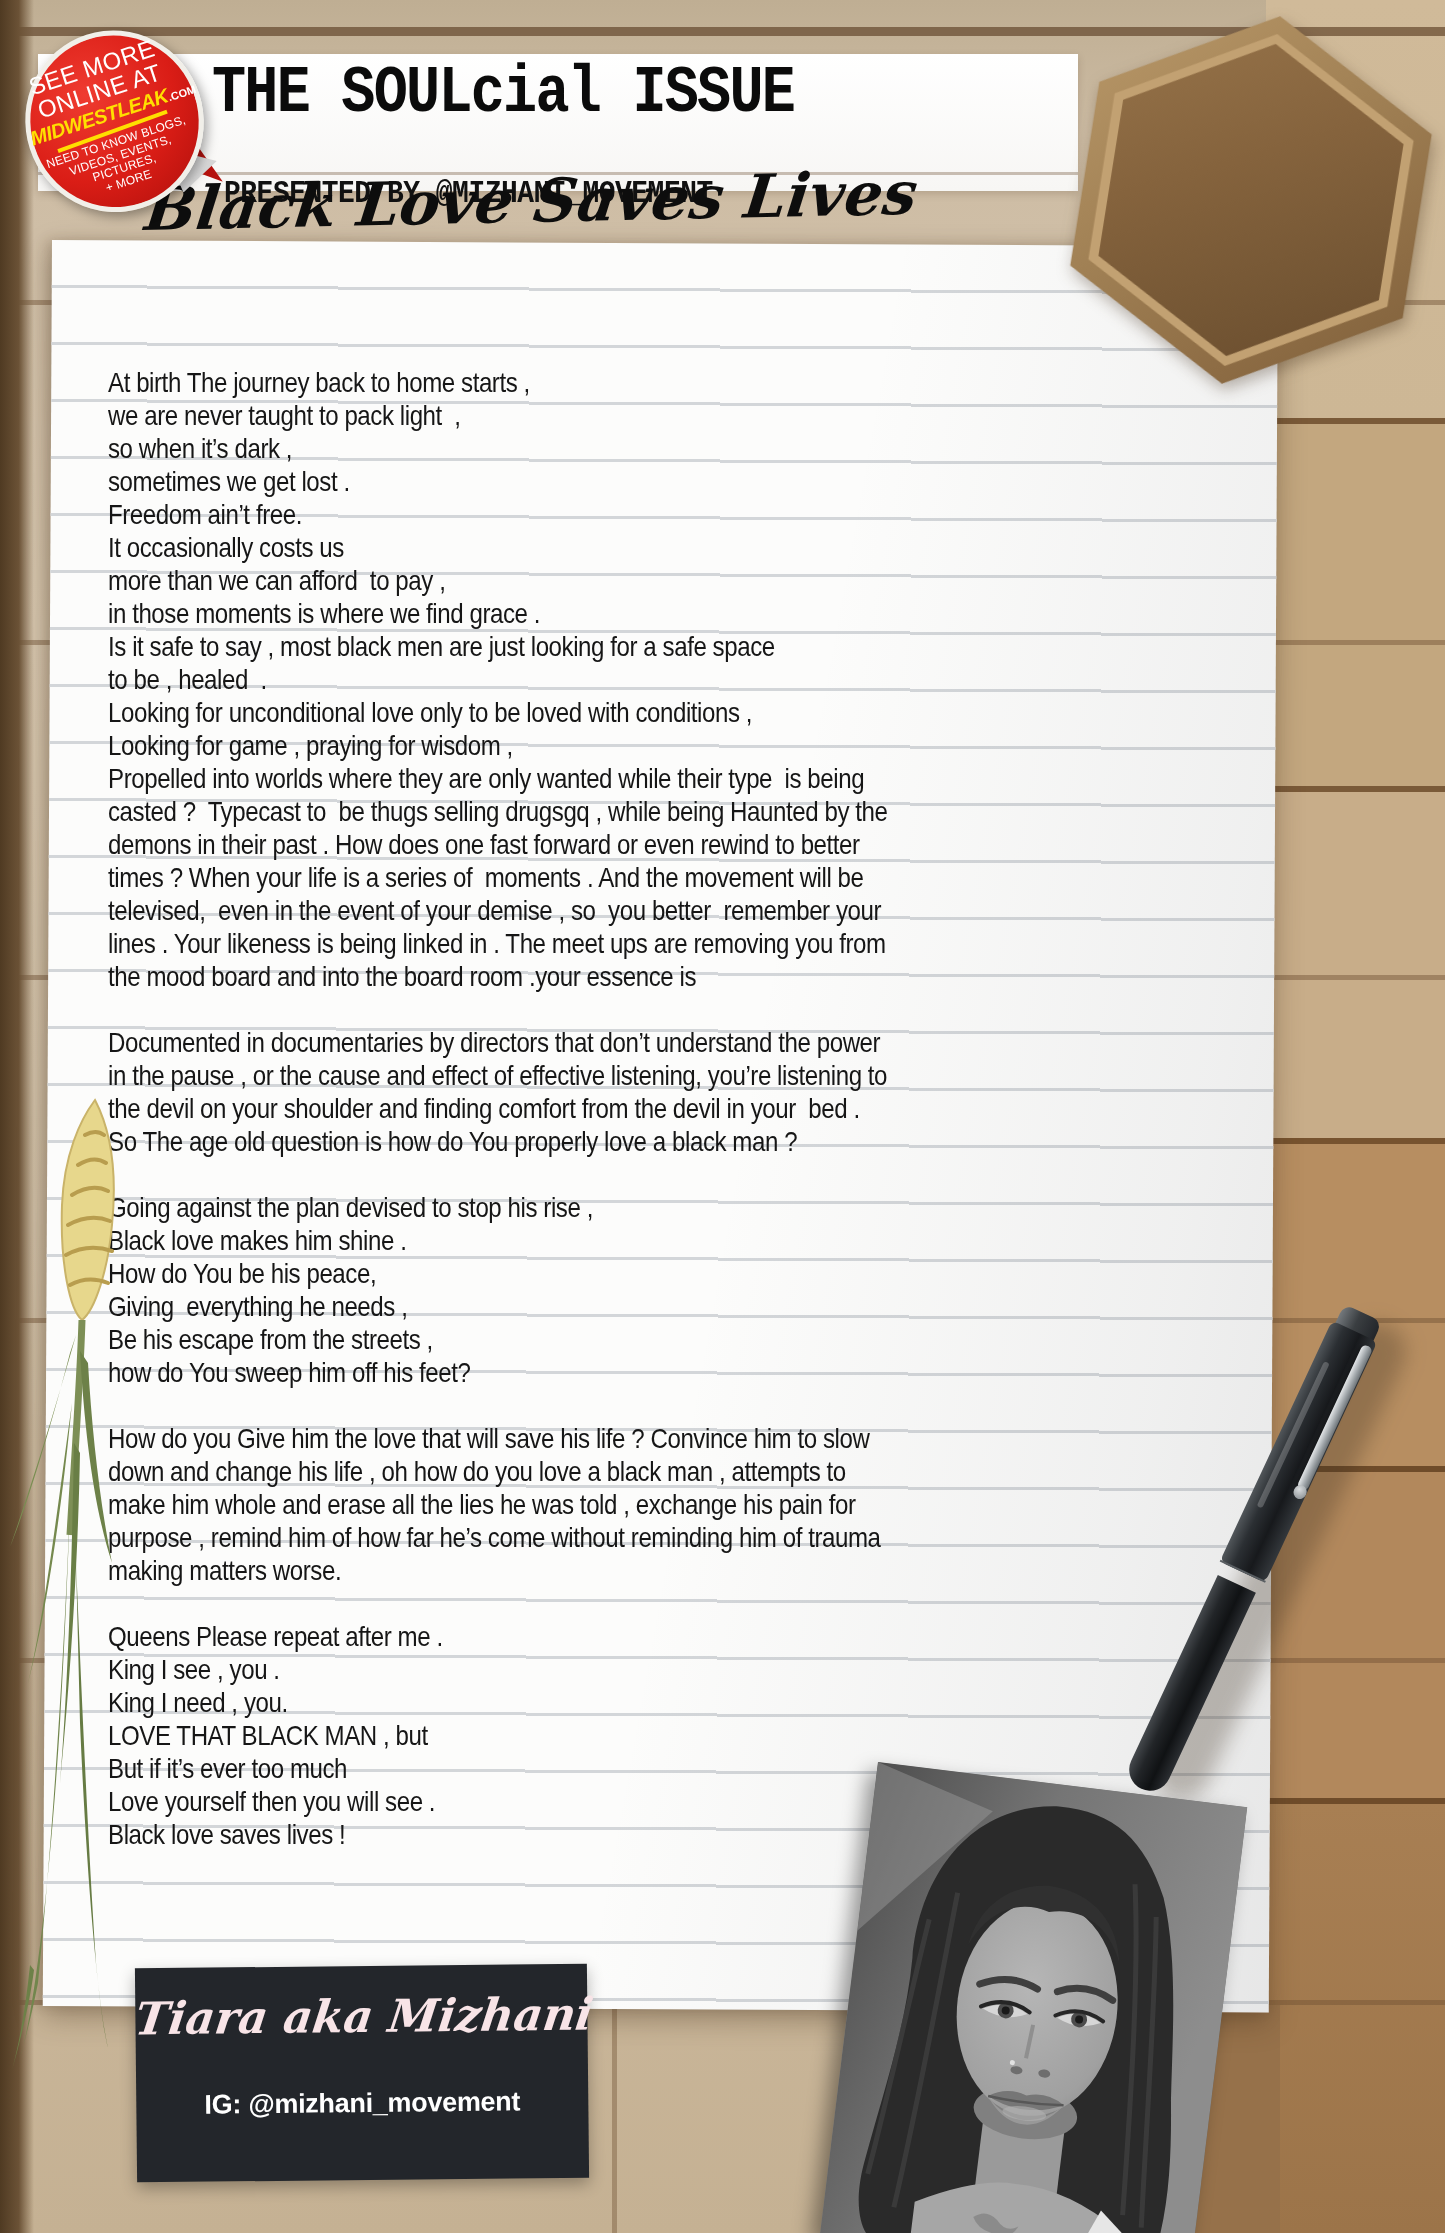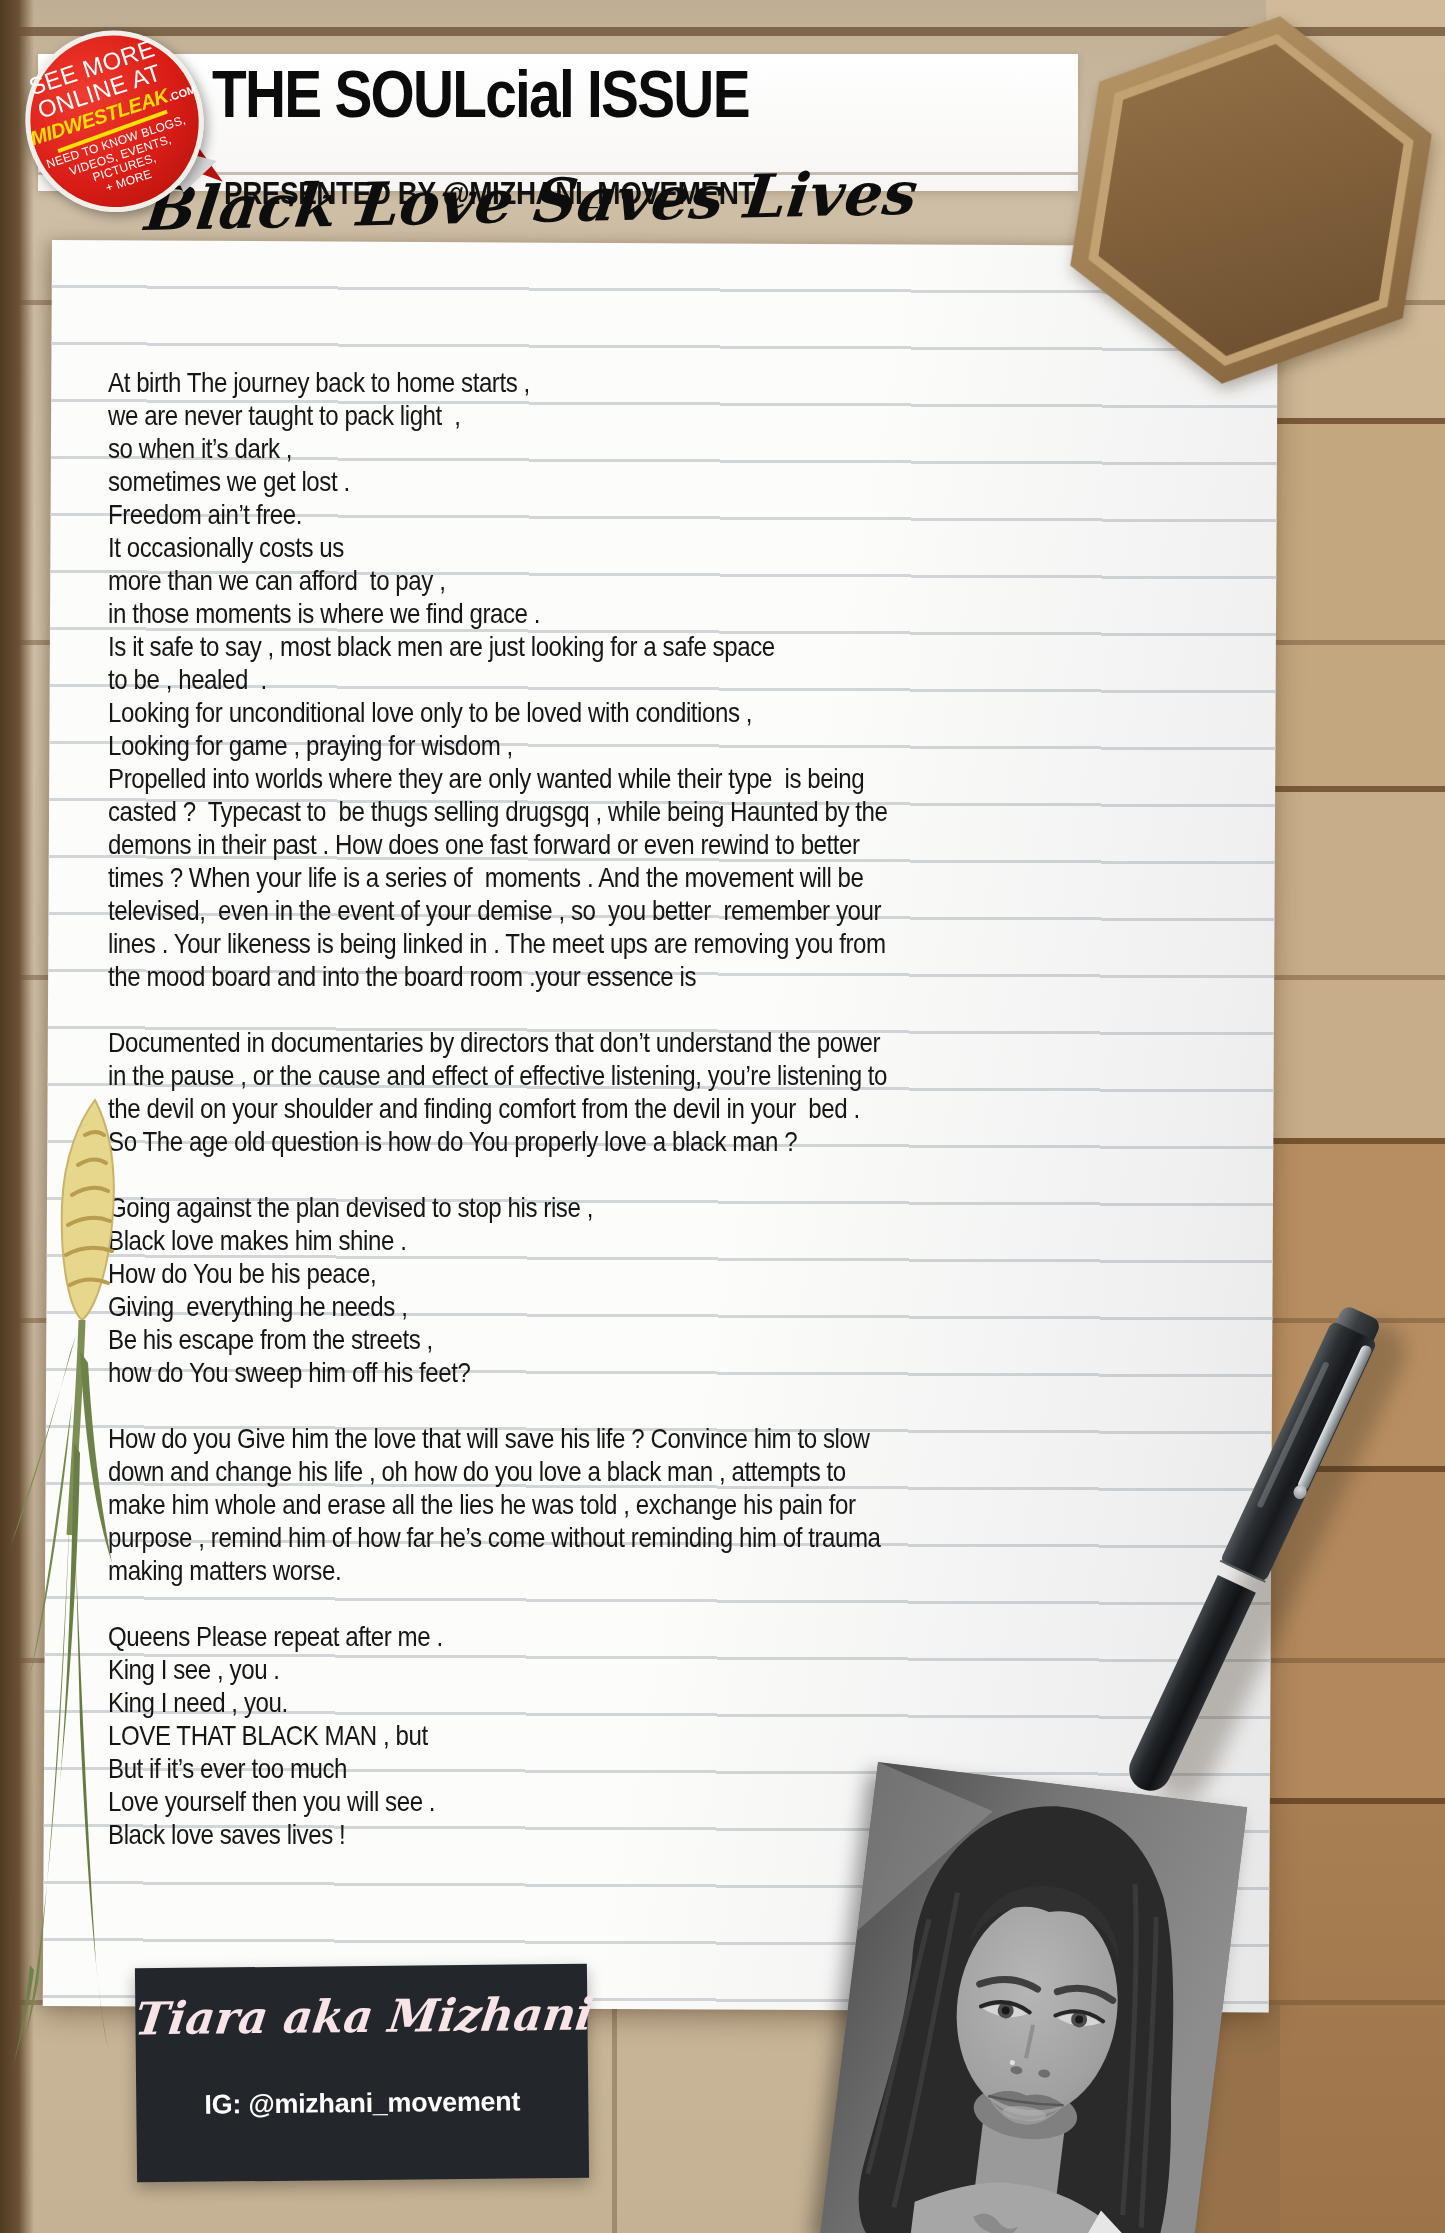--- a/index.html
+++ b/index.html
@@ -21,21 +21,21 @@
       #a87f53 1804px,#9c7449 2233px);}
   .left-edge{position:absolute;left:0;top:0;bottom:0;width:34px;z-index:2;
     background:linear-gradient(90deg,#4f3a22 0%,#6b5236 55%,rgba(107,82,54,0) 100%);}
   .vseam{position:absolute;top:2003px;bottom:0;width:5px;background:rgba(110,80,50,.4);z-index:1;}
   .bottom-right-wood{position:absolute;left:1080px;top:2005px;width:200px;bottom:0;
     background:#96714a;z-index:1;}
 
   
   .banner{position:absolute;left:38px;top:54px;width:1040px;height:137px;z-index:3;
     background:linear-gradient(180deg,#ffffff 0%,#f7f6f4 100%);
-    box-shadow:0 3px 8px rgba(60,40,20,.18);}
+    box-shadow:0 3px 8px rgba(60,40,20,.18);font-family:Liberation Mono, monospace;}
   .banner-seam{position:absolute;left:0;right:0;top:118px;height:3px;background:rgba(125,100,75,.4);}
   .banner-title{position:absolute;left:174px;top:2px;font-size:66px;font-weight:bold;
     letter-spacing:-2px;color:#0b0b0b;transform:scaleX(.86);transform-origin:left top;white-space:pre;}
   .banner-subtitle{position:absolute;left:186px;top:122px;font-size:31px;font-weight:bold;
     letter-spacing:-.5px;color:#111;transform:scaleX(.9);transform-origin:left top;white-space:pre;}
 
   
   .sticker{position:absolute;left:28px;top:28px;width:190px;height:200px;z-index:10;
     transform:rotate(-18deg);transform-origin:center;}
   .sticker-tail{position:absolute;left:120px;top:122px;width:58px;height:60px;

